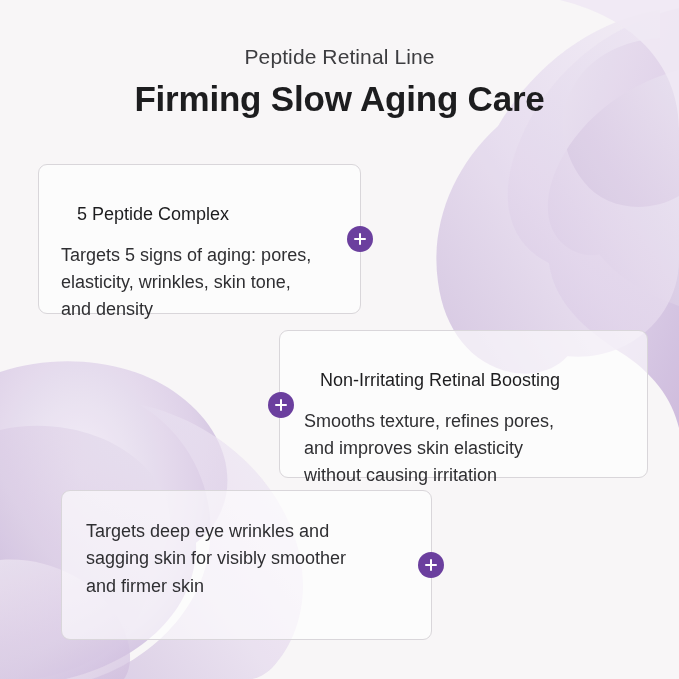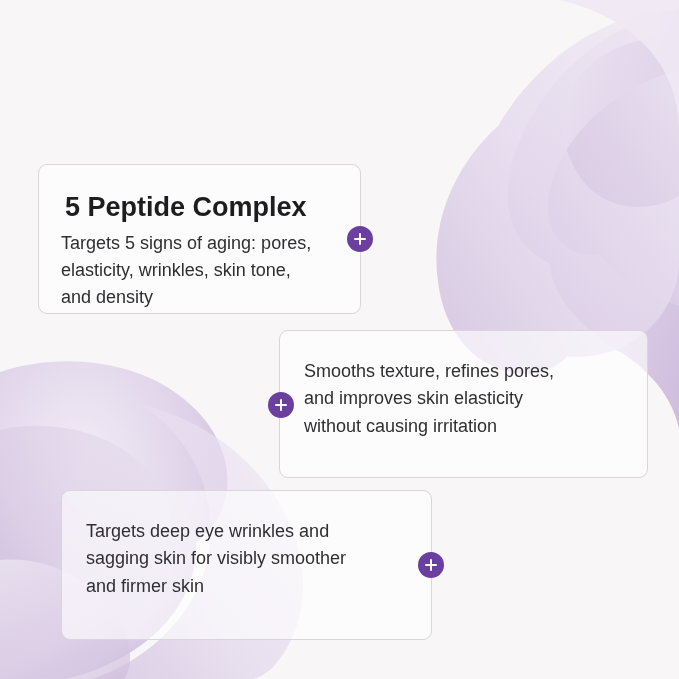--- a/index.html
+++ b/index.html
@@ -57,25 +57,25 @@
   
   .card {
     position: absolute;
     background: rgba(255,255,255,0.62);
     border: 1px solid #d9d6da;
     border-radius: 9px;
     box-sizing: border-box;
     z-index: 6;
   }
   .card-title {
-    font-size: 27px;
+    font-size: 18px;
     color: #1d1d1f;
-    font-weight: 700;
+    font-weight: 400;
     line-height: 1.25;
-    margin: 4px;
+    margin: 16px;
   }
   .card-body {
     font-size: 18px;
     color: #2f2f32;
     font-weight: 400;
     line-height: 1.52;
     margin: 5px 0 0 0;
     white-space: pre-line;
   }
 
@@ -208,30 +208,35 @@
         <path d="M0 560
                  C 48 556, 96 580, 118 618
                  C 134 646, 132 668, 124 679
                  L 0 679 Z" fill="url(#gA)" opacity="0.7"></path>
       </g>
 
       <path d="M560 0 C 640 20, 679 70, 679 130 L 679 0 Z" fill="#efe9f4" opacity="0.9"></path>
     </svg>
   </div>
 
+  <div class="header">
+    <div class="eyebrow">Peptide Retinal Line</div>
+    <div class="title">Firming Slow Aging Care</div>
+  </div>
 
   <div class="card" id="card-1">
     <p class="card-title">5 Peptide Complex</p>
     <p class="card-body">Targets  5 signs of aging: pores,
 elasticity, wrinkles, skin tone,
 and density</p>
   </div>
   <div class="plus" id="plus-1"></div>
 
   <div class="card" id="card-2">
+    <p class="card-title">Non-Irritating Retinal Boosting</p>
     <p class="card-body">Smooths texture, refines pores,
 and improves skin elasticity
 without causing irritation</p>
   </div>
   <div class="plus" id="plus-2"></div>
 
   <div class="card" id="card-3">
     <p class="card-body">Targets deep eye wrinkles and
 sagging skin for visibly smoother
 and firmer skin</p>

